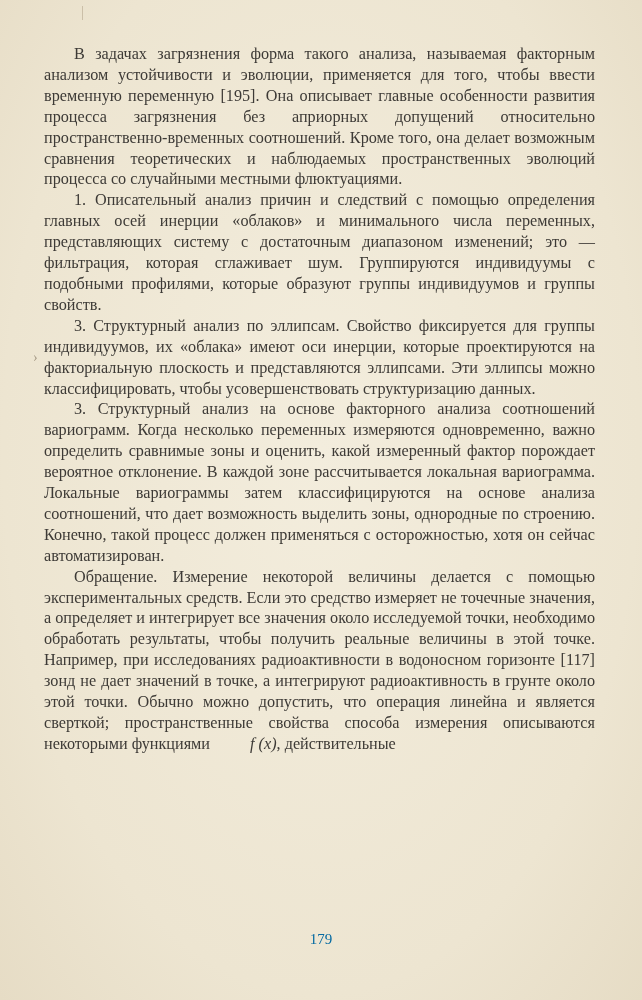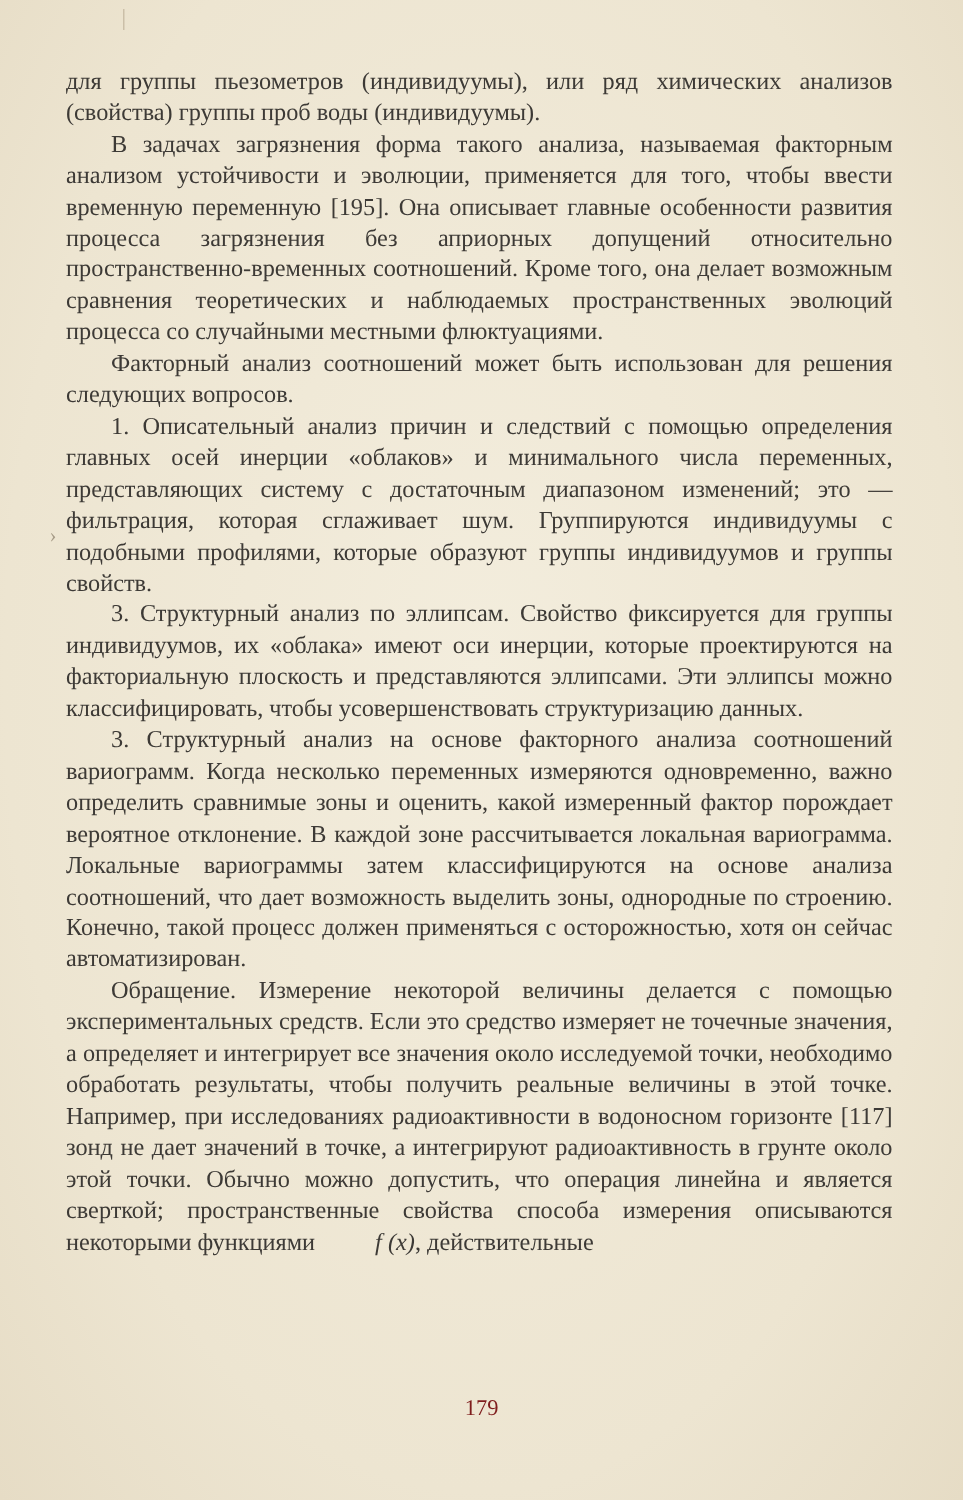--- a/index.html
+++ b/index.html
@@ -25,40 +25,38 @@
     hyphens: manual;
   }
   p.indent { text-indent: 30px; }
   .bold-lead { font-weight: normal; }
   .italic { font-style: italic; margin-left: 36px; }
   .page-number {
     position: absolute;
     left: 0; width: 642px; top: 931px;
     text-align: center;
     font-size: 15px;
-    color: #7f1d1d;
+    color: #0369a1;
   }
   .top-mark {
     position: absolute; left: 82px; top: 6px;
     width: 1px; height: 14px; background: #cbbfa8;
   }
   .margin-mark {
     position: absolute; left: 33px; top: 350px;
     font-size: 14px; color: #a79c88;
   }
 </style>
 </head>
 <body>
 
 <div class="top-mark"></div>
 <div class="margin-mark">›</div>
 
 <div class="page">
-  <p>для группы пьезометров (индивидуумы), или ряд химических анализов (свойства) группы проб воды (индивидуумы).</p>
   <p class="indent">В задачах загрязнения форма такого анализа, называемая факторным анализом устойчивости и эволюции, применяется для того, чтобы ввести временную переменную [195]. Она описывает главные особенности развития процесса загрязнения без априорных допущений относительно пространственно-временных соотношений. Кроме того, она делает возможным сравнения теоретических и наблюдаемых пространственных эволюций процесса со случайными местными флюктуациями.</p>
-  <p class="indent">Факторный анализ соотношений может быть использован для решения следующих вопросов.</p>
   <p class="indent">1. Описательный анализ причин и следствий с помощью определения главных осей инерции «облаков» и минимального числа переменных, представляющих систему с достаточным диапазоном изменений; это — фильтрация, которая сглаживает шум. Группируются индивидуумы с подобными профилями, которые образуют группы индивидуумов и группы свойств.</p>
   <p class="indent">3. Структурный анализ по эллипсам. Свойство фиксируется для группы индивидуумов, их «облака» имеют оси инерции, которые проектируются на факториальную плоскость и представляются эллипсами. Эти эллипсы можно классифицировать, чтобы усовершенствовать структуризацию данных.</p>
   <p class="indent">3. Структурный анализ на основе факторного анализа соотношений вариограмм. Когда несколько переменных измеряются одновременно, важно определить сравнимые зоны и оценить, какой измеренный фактор порождает вероятное отклонение. В каждой зоне рассчитывается локальная вариограмма. Локальные вариограммы затем классифицируются на основе анализа соотношений, что дает возможность выделить зоны, однородные по строению. Конечно, такой процесс должен применяться с осторожностью, хотя он сейчас автоматизирован.</p>
   <p class="indent"><span class="bold-lead">Обращение.</span><span> Измерение некоторой величины делается с помощью экспериментальных средств. Если это средство измеряет не точечные значения, а определяет и интегрирует все значения около исследуемой точки, необходимо обработать результаты, чтобы получить реальные величины в этой точке. Например, при исследованиях радиоактивности в водоносном горизонте [117] зонд не дает значений в точке, а интегрируют радиоактивность в грунте около этой точки. Обычно можно допустить, что операция линейна и является сверткой; пространственные свойства способа измерения описываются некоторыми функциями </span><span class="italic">f (x)</span><span>, действительные</span></p>
 </div>
 
 <div class="page-number">179</div>
 
 </body></html>

